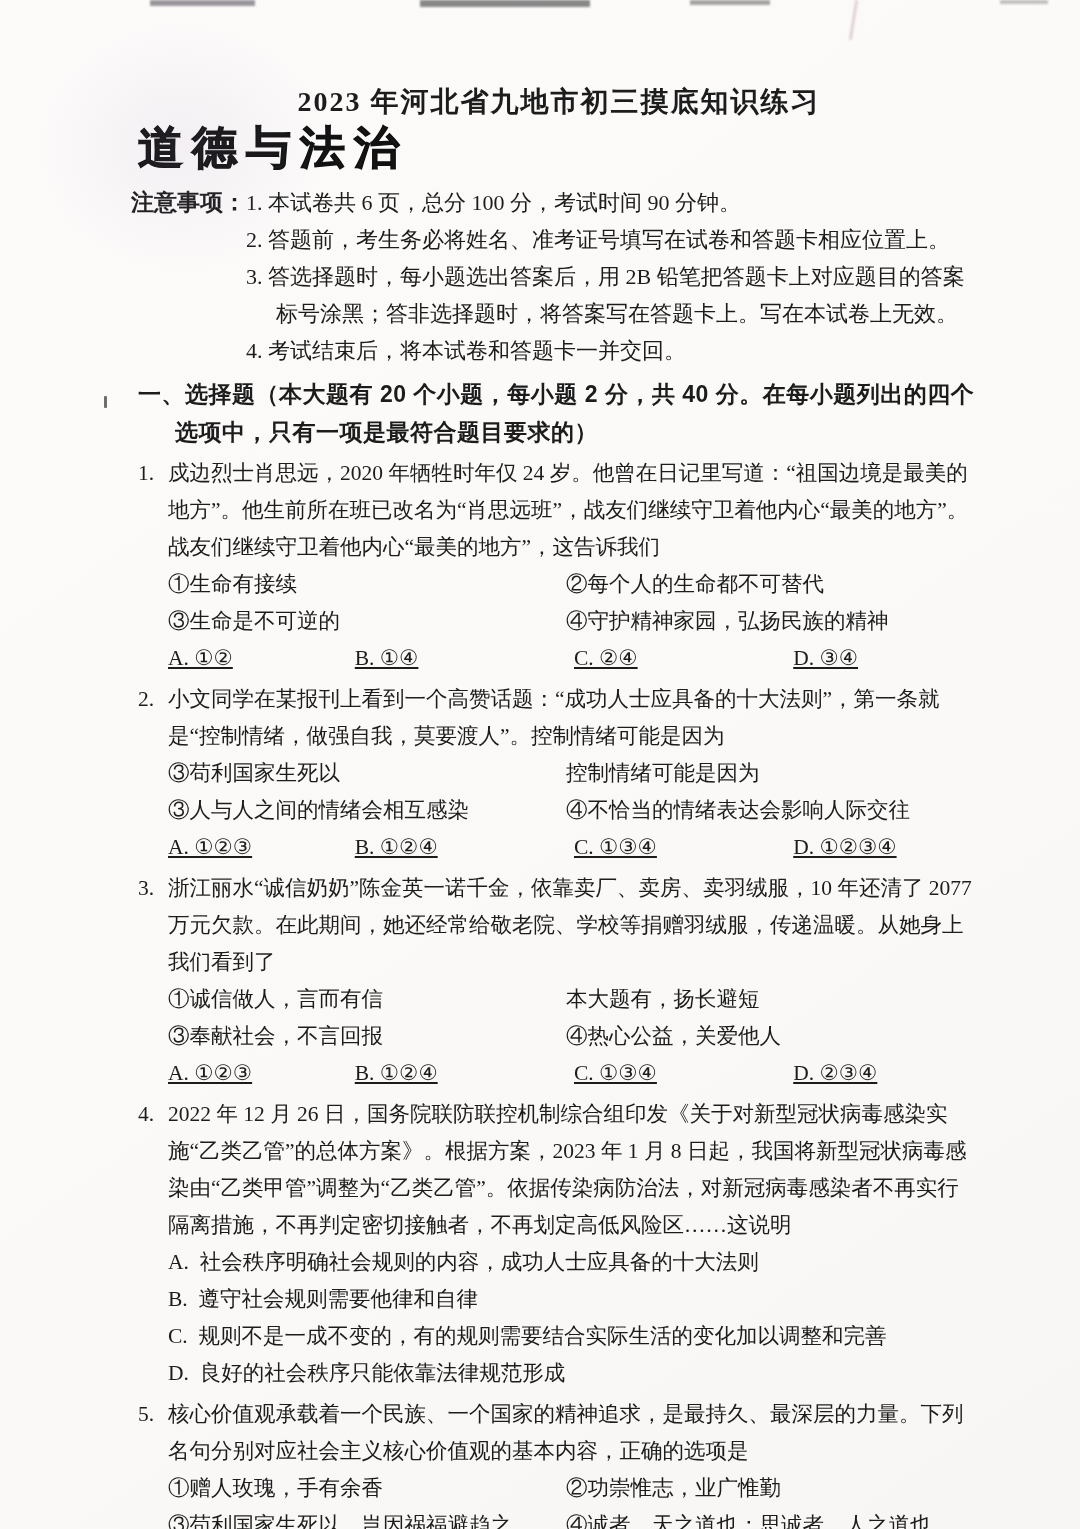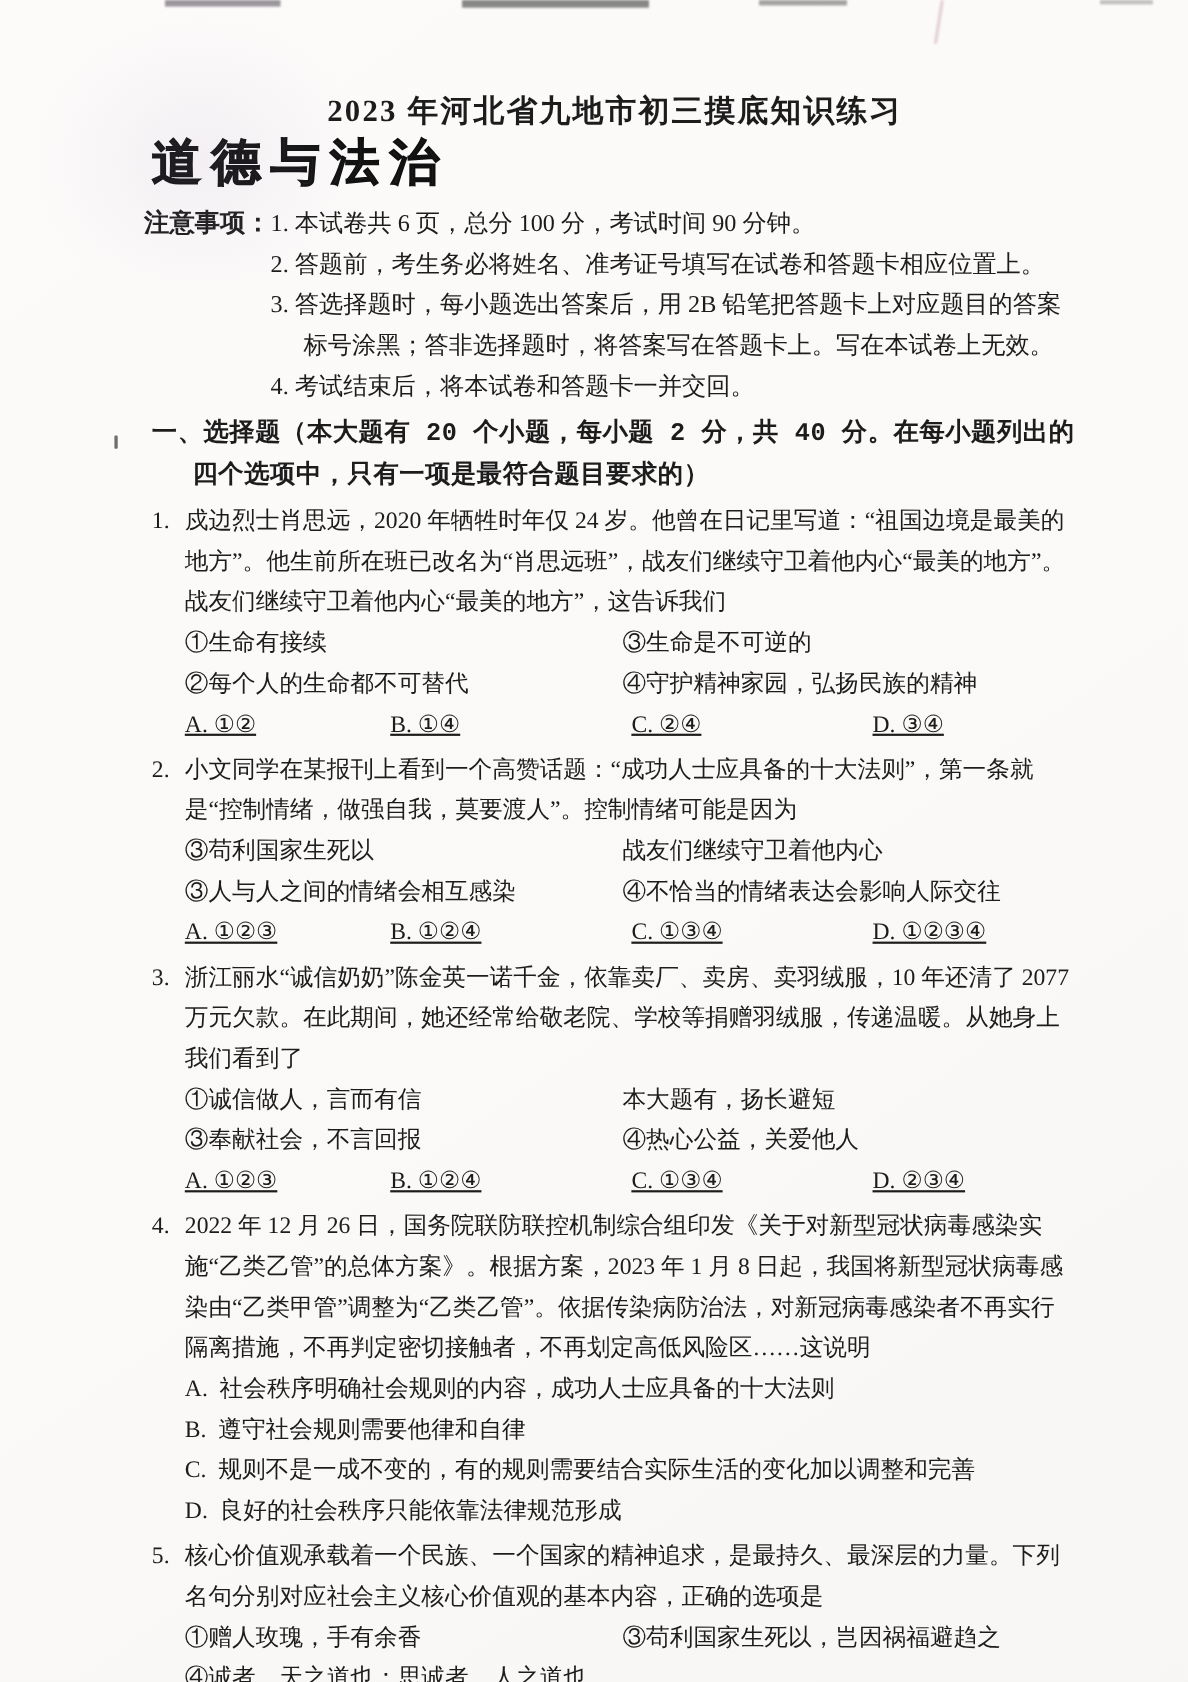--- a/index.html
+++ b/index.html
@@ -36,21 +36,21 @@
   .notice{display:flex;margin-top:8px;font-size:22px;line-height:37px;}
   .notice-label{
     font-weight:700;font-size:23px;white-space:nowrap;flex:0 0 112px;
     margin-left:-7px;font-family:"Liberation Sans","DejaVu Sans",sans-serif;
   }
   .notice-items{flex:1;}
   .notice-item{padding-left:30px;text-indent:-30px;white-space:pre-wrap;}
 
   .section-header{
     margin-top:6px;
-    font-family:Liberation Mono, monospace;
+    font-family:Liberation Sans, sans-serif;
     font-weight:700;font-size:23px;line-height:38px;
     padding-left:37px;text-indent:-37px;
     letter-spacing:.5px;
   }
 
   .question{position:relative;padding-left:30px;margin-top:4px;font-size:21.5px;line-height:37px;}
   .qnum{position:absolute;left:0;top:0;}
   .stem{white-space:pre-wrap;}
   .sub-options{display:grid;grid-template-columns:49% 51%;}
   .sub-option{white-space:pre-wrap;}
@@ -82,32 +82,32 @@
         <div class="notice-item">3. 答选择题时，每小题选出答案后，用 2B 铅笔把答题卡上对应题目的答案标号涂黑；答非选择题时，将答案写在答题卡上。写在本试卷上无效。</div>
         <div class="notice-item">4. 考试结束后，将本试卷和答题卡一并交回。</div>
       </div>
   </div>
 
   <div class="section-header">一、选择题（本大题有 20 个小题，每小题 2 分，共 40 分。在每小题列出的四个选项中，只有一项是最符合题目要求的）</div>
 
   <div id="questions">
       <div class="question"><span class="qnum">1.</span><span class="stem">戍边烈士肖思远，2020 年牺牲时年仅 24 岁。他曾在日记里写道：“祖国边境是最美的地方”。他生前所在班已改名为“肖思远班”，战友们继续守卫着他内心“最美的地方”。战友们继续守卫着他内心“最美的地方”，这告诉我们</span><div class="sub-options">
           <div class="sub-option">①生命有接续</div>
+          <div class="sub-option">②每个人的生命都不可替代</div>
           <div class="sub-option">③生命是不可逆的</div>
-          <div class="sub-option">②每个人的生命都不可替代</div>
           <div class="sub-option">④守护精神家园，弘扬民族的精神</div>
         </div><div class="choices-row4">
           <div class="choice">A. ①②</div>
           <div class="choice">B. ①④</div>
           <div class="choice">C. ②④</div>
           <div class="choice">D. ③④</div>
         </div></div>
       <div class="question"><span class="qnum">2.</span><span class="stem">小文同学在某报刊上看到一个高赞话题：“成功人士应具备的十大法则”，第一条就是“控制情绪，做强自我，莫要渡人”。控制情绪可能是因为</span><div class="sub-options">
           <div class="sub-option">③苟利国家生死以</div>
-          <div class="sub-option">战友们继续守卫着他内心</div>
+          <div class="sub-option">控制情绪可能是因为</div>
           <div class="sub-option">③人与人之间的情绪会相互感染</div>
           <div class="sub-option">④不恰当的情绪表达会影响人际交往</div>
         </div><div class="choices-row4">
           <div class="choice">A. ①②③</div>
           <div class="choice">B. ①②④</div>
           <div class="choice">C. ①③④</div>
           <div class="choice">D. ①②③④</div>
         </div></div>
       <div class="question"><span class="qnum">3.</span><span class="stem">浙江丽水“诚信奶奶”陈金英一诺千金，依靠卖厂、卖房、卖羽绒服，10 年还清了 2077 万元欠款。在此期间，她还经常给敬老院、学校等捐赠羽绒服，传递温暖。从她身上我们看到了</span><div class="sub-options">
           <div class="sub-option">①诚信做人，言而有信</div>
@@ -121,18 +121,19 @@
           <div class="choice">D. ②③④</div>
         </div></div>
       <div class="question"><span class="qnum">4.</span><span class="stem">2022 年 12 月 26 日，国务院联防联控机制综合组印发《关于对新型冠状病毒感染实施“乙类乙管”的总体方案》。根据方案，2023 年 1 月 8 日起，我国将新型冠状病毒感染由“乙类甲管”调整为“乙类乙管”。依据传染病防治法，对新冠病毒感染者不再实行隔离措施，不再判定密切接触者，不再划定高低风险区……这说明</span><div class="choices-list">
           <div class="choice">A.  社会秩序明确社会规则的内容，成功人士应具备的十大法则</div>
           <div class="choice">B.  遵守社会规则需要他律和自律</div>
           <div class="choice">C.  规则不是一成不变的，有的规则需要结合实际生活的变化加以调整和完善</div>
           <div class="choice">D.  良好的社会秩序只能依靠法律规范形成</div>
         </div></div>
       <div class="question"><span class="qnum">5.</span><span class="stem">核心价值观承载着一个民族、一个国家的精神追求，是最持久、最深层的力量。下列名句分别对应社会主义核心价值观的基本内容，正确的选项是</span><div class="sub-options">
           <div class="sub-option">①赠人玫瑰，手有余香</div>
+          <div class="sub-option">②功崇惟志，业广惟勤</div>
           <div class="sub-option">③苟利国家生死以，岂因祸福避趋之</div>
           <div class="sub-option">④诚者，天之道也；思诚者，人之道也</div>
         </div></div>
     </div>
 
 </div>
 
 </body></html>

